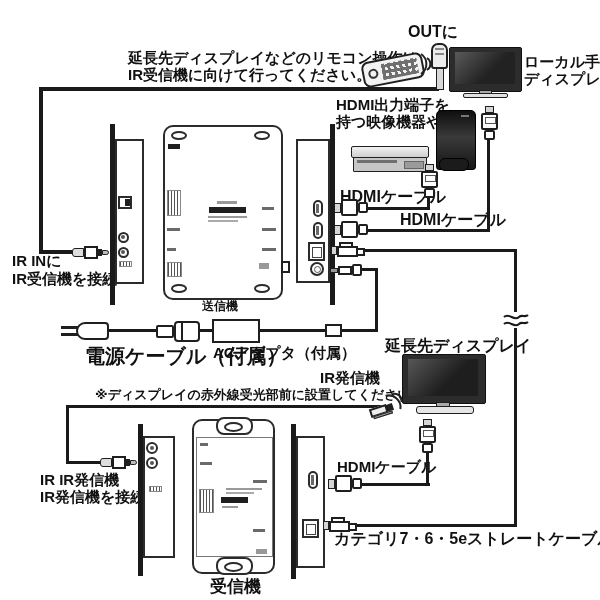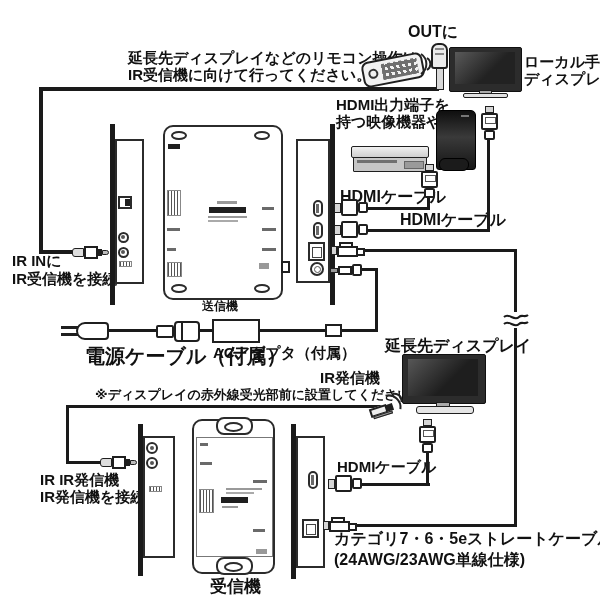--- a/index.html
+++ b/index.html
@@ -38,21 +38,20 @@
   <div class="txt" style="left:202px;top:300px;font-size:12px">送信機</div>
   <div class="txt" style="left:85px;top:345px;font-size:20px">電源ケーブル（付属）</div>
   <div class="txt" style="left:385px;top:337px;font-size:16px">延長先ディスプレイ</div>
   <div class="txt" style="left:213px;top:345px;font-size:15px">ACアダプタ（付属）</div>
   <div class="txt" style="left:320px;top:370px;font-size:15px">IR発信機</div>
   <div class="txt" style="left:95px;top:388px;font-size:13px">※ディスプレイの赤外線受光部前に設置してください。</div>
   <div class="txt" style="left:40px;top:472px;font-size:15px">IR IR発信機</div>
   <div class="txt" style="left:40px;top:489px;font-size:15px">IR発信機を接続</div>
   <div class="txt" style="left:337px;top:459px;font-size:15px">HDMIケーブル</div>
   <div class="txt" style="left:334px;top:530px;font-size:16px">カテゴリ7・6・5eストレートケーブル</div>
-  <div class="txt" style="left:334px;top:551px;font-size:16px">(24AWG/23AWG単線仕様)</div>
   <div class="txt" style="left:210px;top:577px;font-size:17px">受信機</div>
 
   <div class="ln" style="left:39px;top:87px;width:400px;height:4px"></div>
   <div class="ln" style="left:39px;top:87px;width:4px;height:166px"></div>
   <div class="ln" style="left:39px;top:250px;width:35px;height:4px"></div>
 
   <div class="ln" style="left:366px;top:207px;width:64px;height:3px"></div>
   <div class="ln" style="left:427px;top:196px;width:3px;height:14px"></div>
 
   <div class="ln" style="left:366px;top:229px;width:124px;height:3px"></div>

